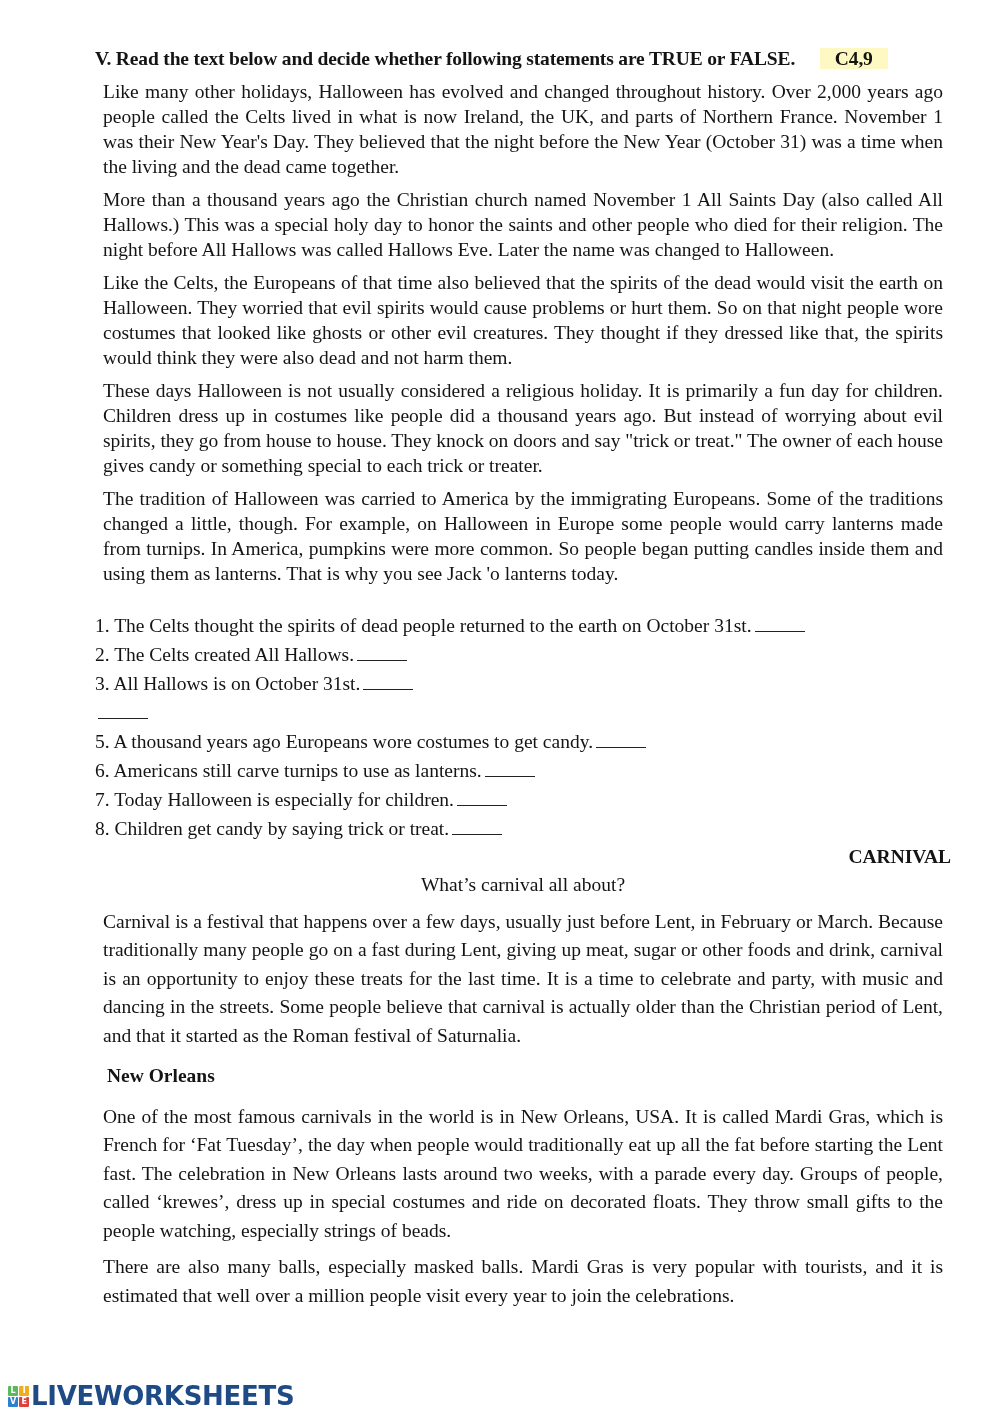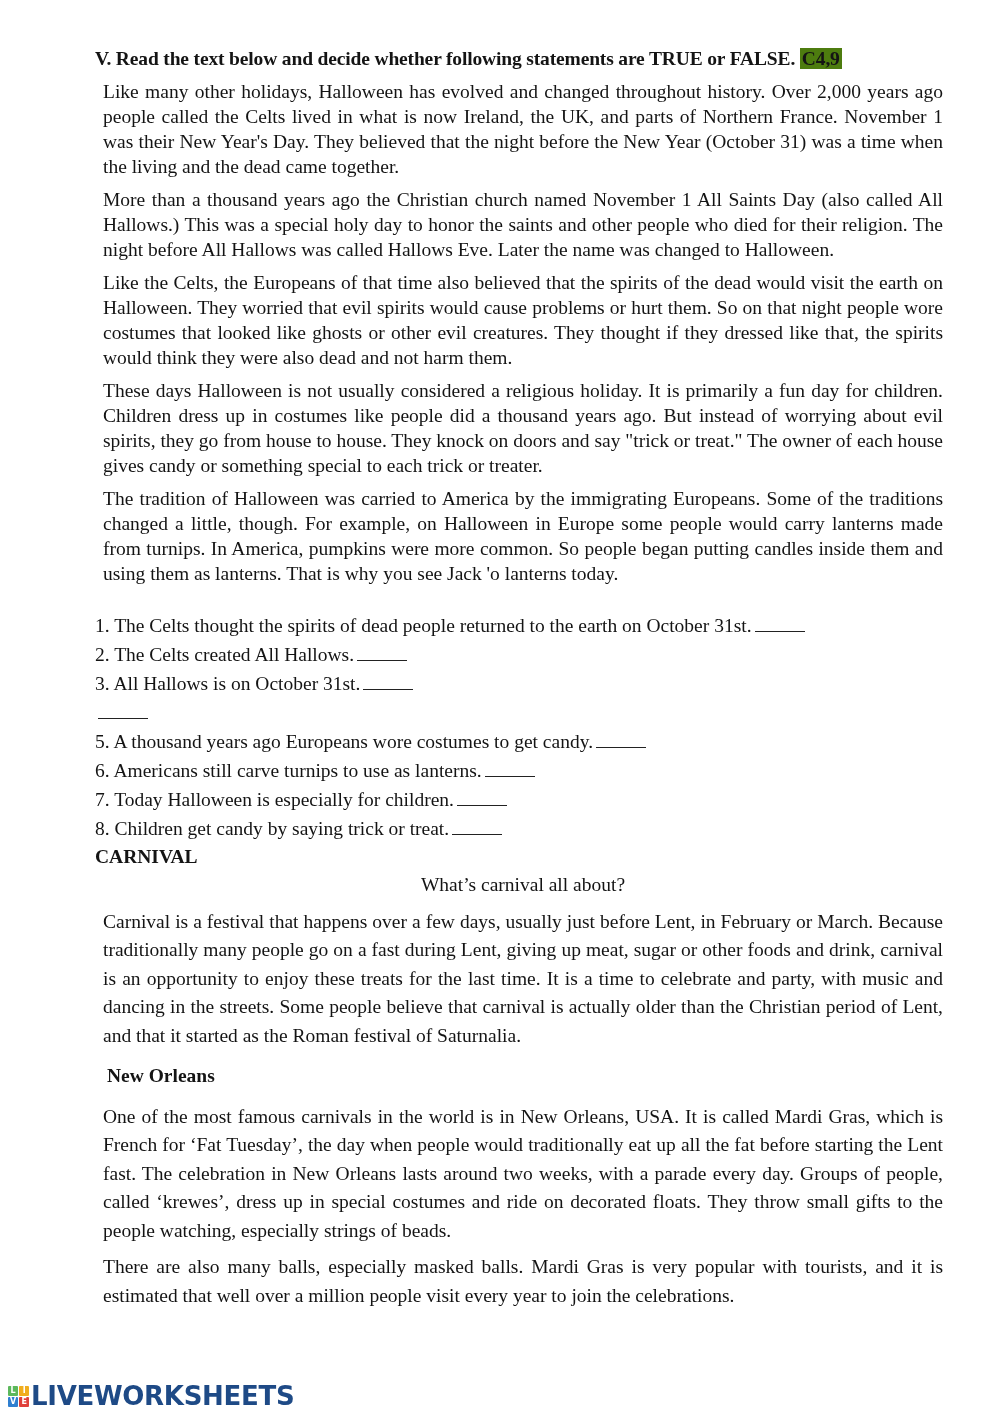--- a/index.html
+++ b/index.html
@@ -3,26 +3,26 @@
 <meta charset="utf-8">
 <style>
   html, body { margin: 0; padding: 0; background: #ffffff; }
   body { width: 1000px; height: 1413px; position: relative; overflow: hidden; color: #111; }
   .page {
     position: absolute; left: 95px; top: 46px; width: 856px;
     font-family: "Liberation Serif", "DejaVu Serif", serif;
     font-size: 19.5px; line-height: 25px; color: #141414;
   }
   .section-heading { font-weight: bold; margin: 0; white-space: nowrap; letter-spacing: -0.15px; }
-  .hl { background: #4d7c0f; padding: 0 2px; }
+  .hl { background: #fef9c3; padding: 0 15px; margin-left: 20px; }
   .para { margin: 8px; text-align: justify; text-align-last: left; }
   .questions { margin: 25px 0 0 0; padding: 0; list-style: none; }
   .questions li { margin: 0; line-height: 29px; }
   .blank { display: inline-block; width: 50px; border-bottom: 1.3px solid #222; height: 14px; vertical-align: baseline; margin-left: 3px; }
-  .title-center { text-align: left; font-weight: bold; margin: 0; line-height: 28px; }
+  .title-center { text-align: right; font-weight: bold; margin: 0; line-height: 28px; }
   .carnival .para { line-height: 28.5px; }
   .carnival .sub { margin: 0; line-height: 28.5px; text-align: center; }
   .subhead { font-weight: bold; margin: 12px; line-height: 28.5px; }
   .section-heading.vi { line-height: 28px; }
 
   .footer-logo {
     position: absolute; left: 8px; top: 1381px; display: flex; align-items: center;
     font-family: "DejaVu Sans", "Liberation Sans", sans-serif; font-weight: bold;
     font-size: 26px; color: #1e4a86; letter-spacing: -0.3px;
   }

